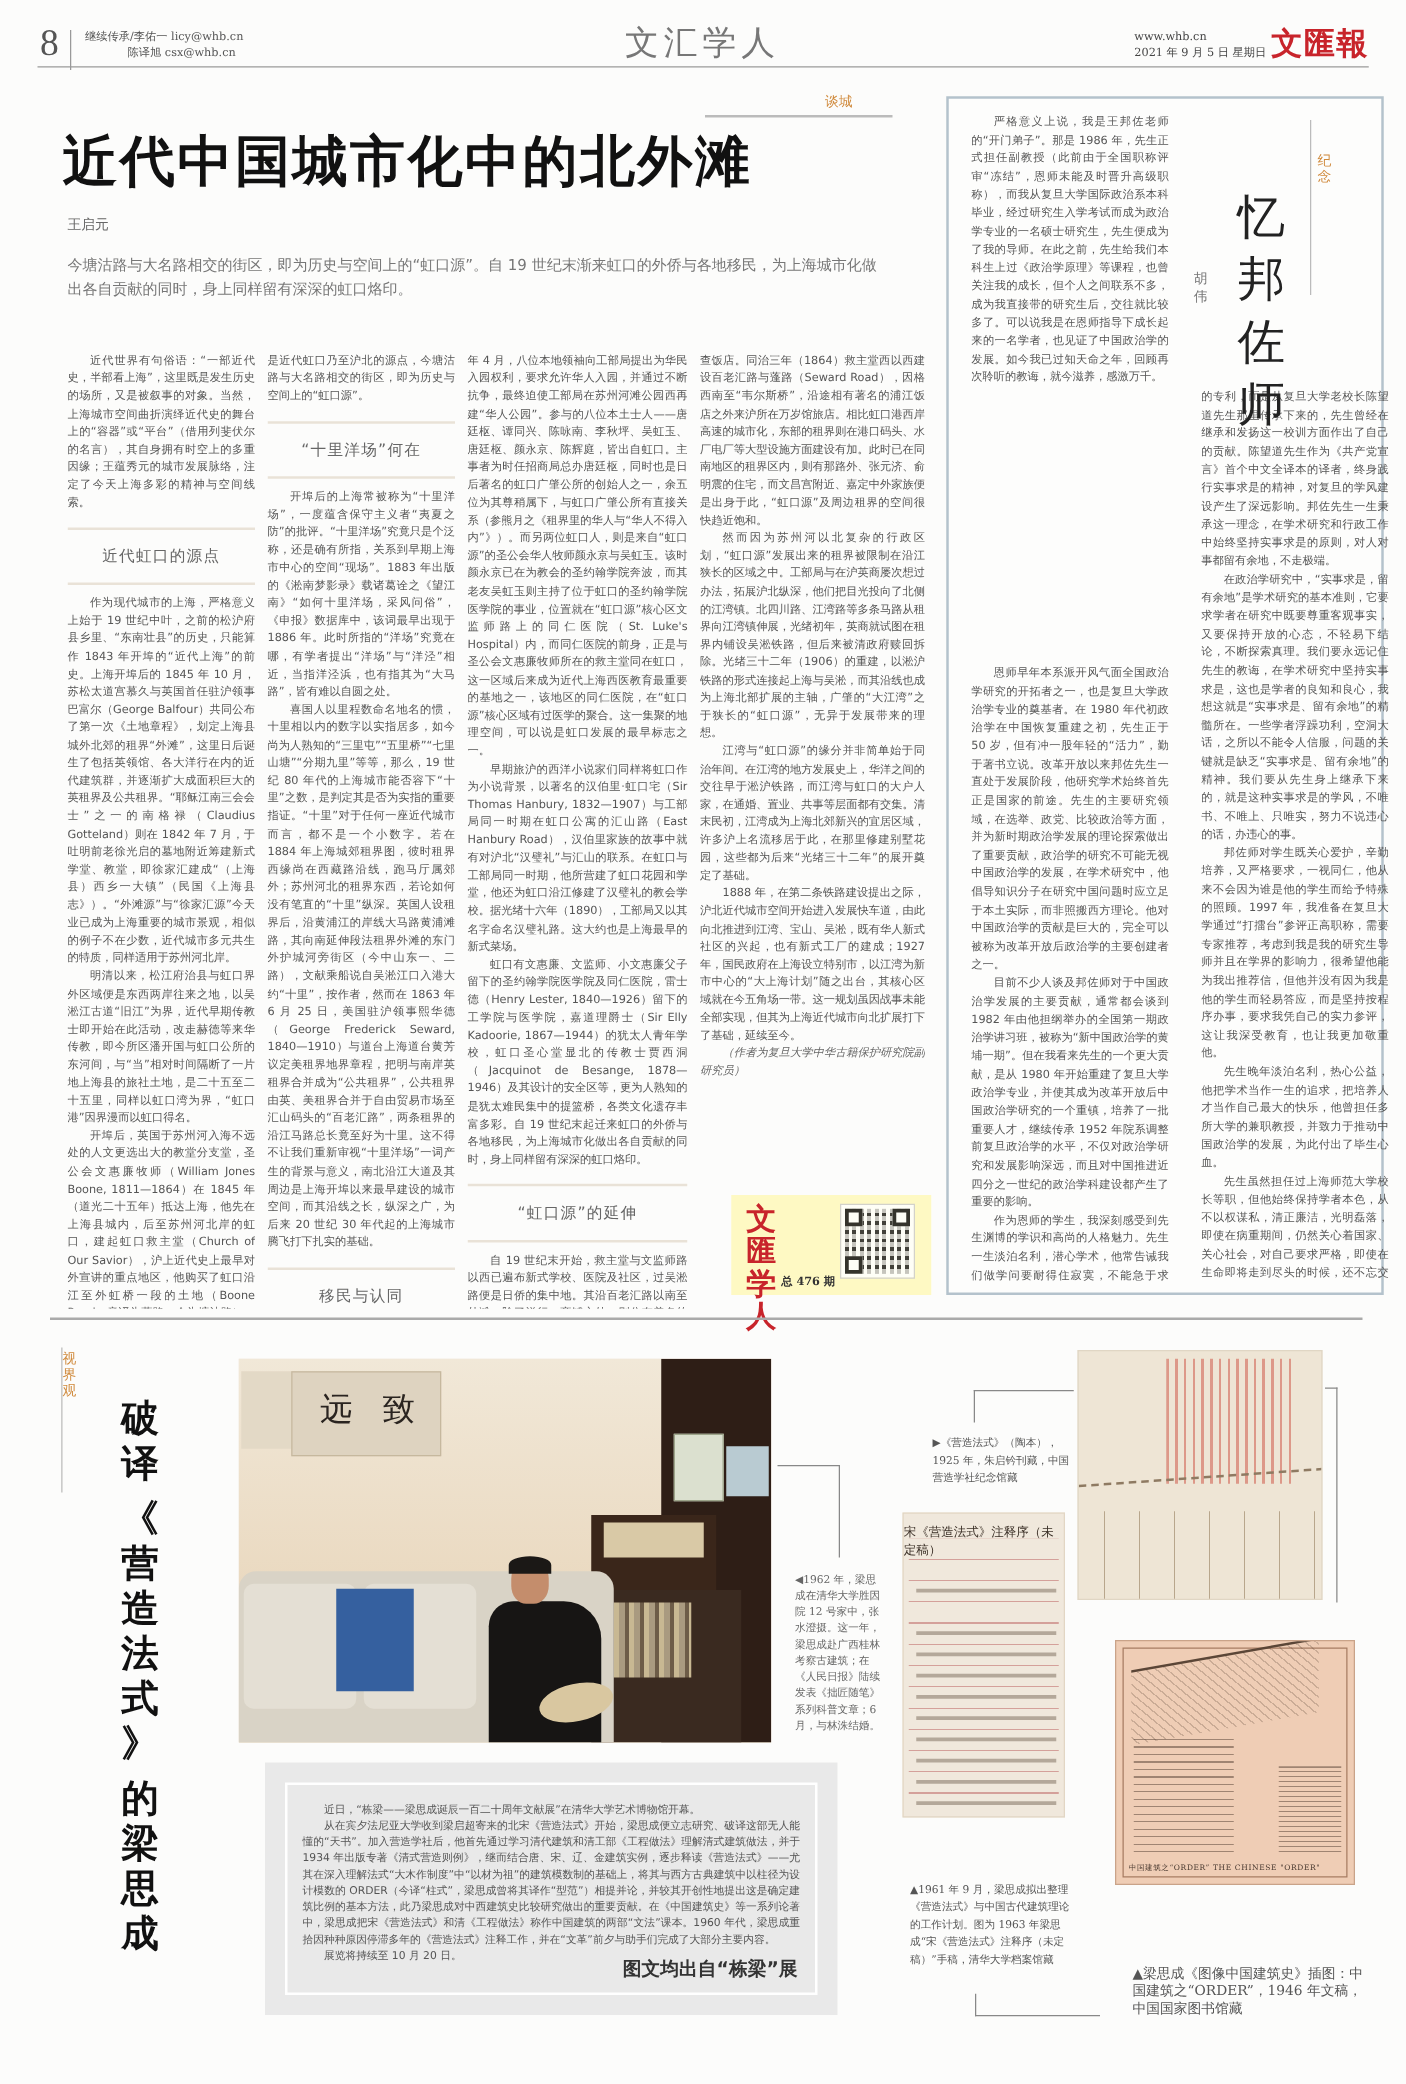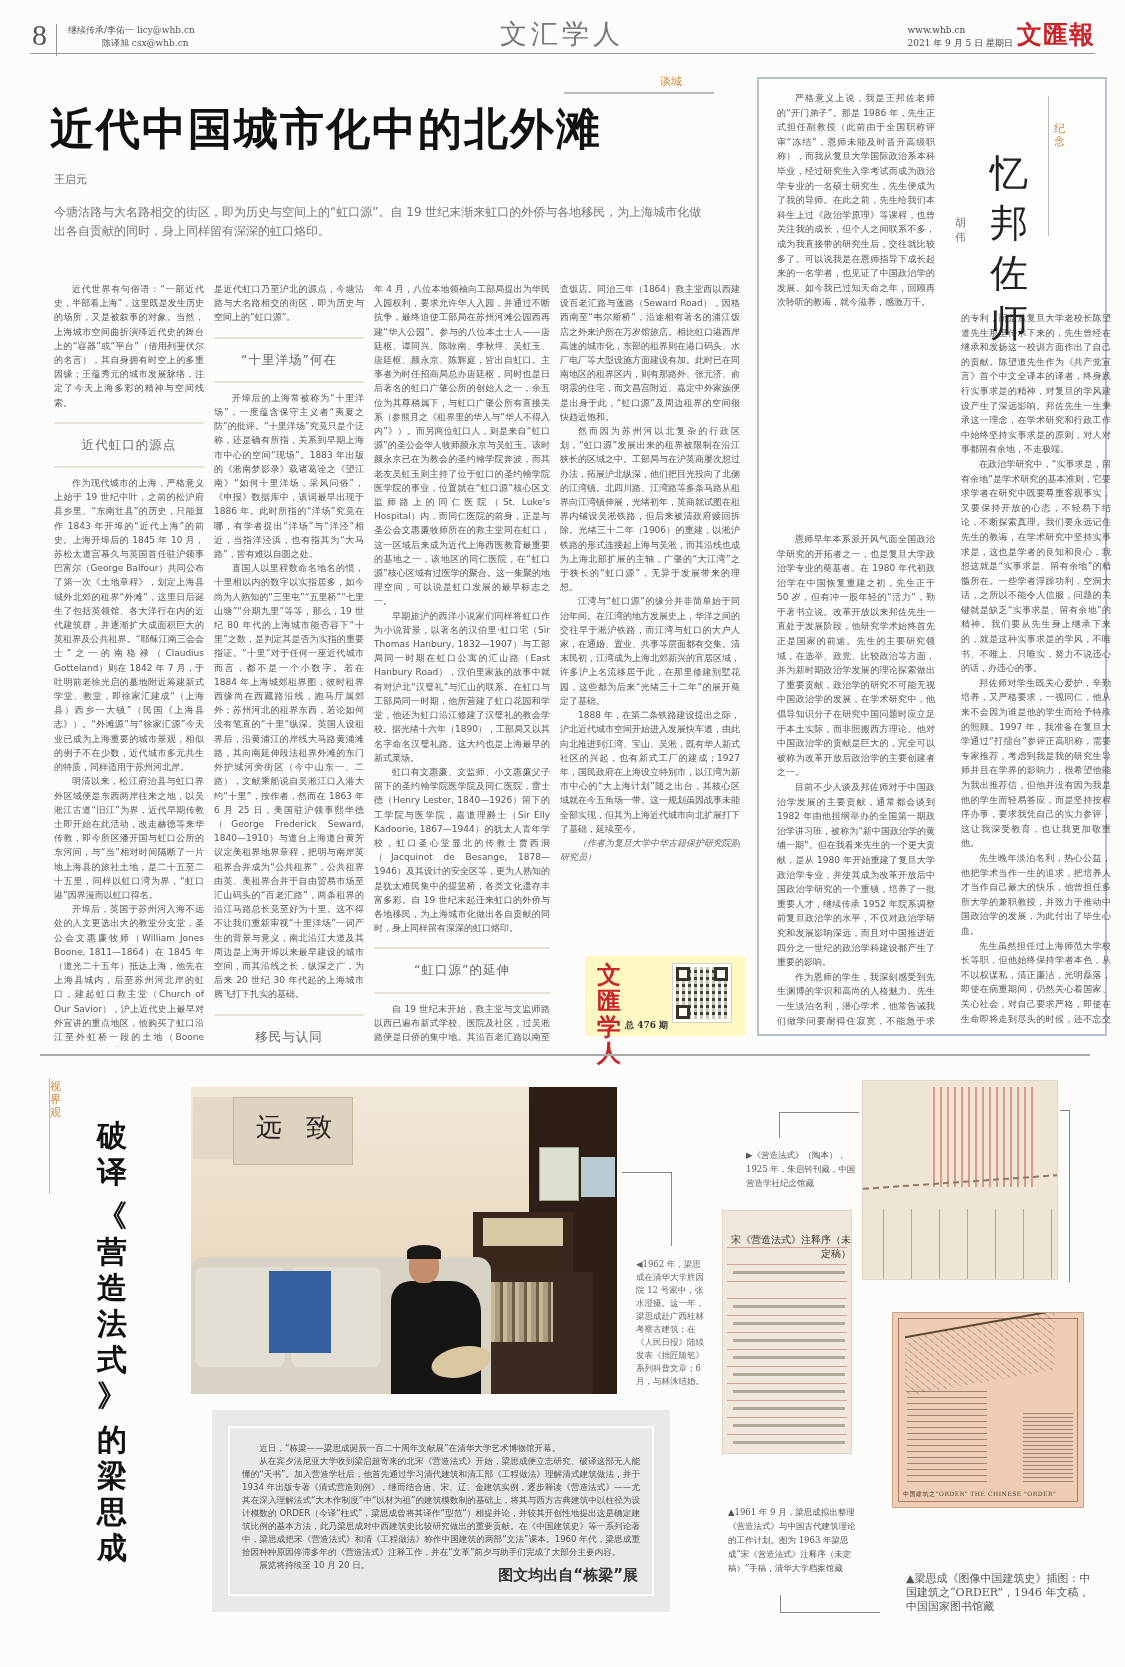--- a/index.html
+++ b/index.html
@@ -87,21 +87,21 @@
   .cap2-line { position: absolute; left: 779px; top: 1112px; width: 80px; height: 26px; border-top: 1.5px solid #888; border-left: 1.5px solid #888; }
   .cap2 { position: absolute; left: 746px; top: 1148px; width: 110px; font-size: 8.5px; line-height: 14px; color: #555; }
   .scroll-img { position: absolute; left: 862px; top: 1080px; width: 196px; height: 200px; background: #eee5d5; overflow: hidden; border: 1px solid #e0d6c4; }
   .scroll-img .redtext { position: absolute; left: 70px; top: 6px; width: 100px; height: 100px; background: repeating-linear-gradient(90deg, #cf5a4b 0 2px, transparent 2px 7px); opacity: .55; }
   .scroll-img .roof { position: absolute; left: 0; top: 100px; width: 196px; height: 24px; border-top: 2px dashed #8e7a62; transform: skewY(-4deg); }
   .scroll-img .cols { position: absolute; left: 20px; top: 128px; width: 170px; height: 72px; background: repeating-linear-gradient(90deg, #b8a68c 0 1px, transparent 1px 28px); }
   .frame-r { position: absolute; left: 1060px; top: 1110px; width: 10px; height: 172px; border-top: 1.5px solid #888; border-right: 1.5px solid #888; }
 
   .manuscript { position: absolute; left: 722px; top: 1210px; width: 130px; height: 244px; background: #f0e8dc; border: 1px solid #e2d6c4; overflow: hidden; }
   .manuscript::before { content:""; position:absolute; inset: 20px 4px 6px 4px; background: repeating-linear-gradient(180deg, transparent 0 16px, #d4a09a 16px 17px); }
-  .ms-head { position: absolute; left: 0; top: 22px; width: 100%; text-align: right; font-size: 10px; color: #3a2f26; }
+  .ms-head { position: absolute; left: 0; top: 8px; width: 100%; text-align: left; font-size: 10px; color: #3a2f26; }
   .ms-scrawl { position: absolute; left: 10px; width: 112px; height: 3px; background: #6b5a4a; opacity: .45; }
   .cap3 { position: absolute; left: 728px; top: 1505px; width: 130px; font-size: 8.5px; line-height: 14px; color: #555; }
   .cap3-line { position: absolute; left: 780px; top: 1595px; width: 100px; height: 18px; border-left: 1.5px solid #888; border-bottom: 1.5px solid #888; }
 
   .order-img { position: absolute; left: 892px; top: 1312px; width: 192px; height: 196px; background: #efcdb5; border: 1px solid #c9a389; overflow: hidden; }
   .order-img .inner { position: absolute; inset: 5px; border: 1px solid #a77c63; }
   .order-img .bracket { position: absolute; left: 12px; top: 10px; width: 150px; height: 60px; border-top: 2px solid #5b4637; transform: skewY(-10deg); background: repeating-linear-gradient(45deg, transparent 0 4px, rgba(91,70,55,.25) 4px 5px); }
   .order-img .legend { position: absolute; left: 14px; top: 78px; width: 80px; height: 96px; background: repeating-linear-gradient(180deg, rgba(80,60,48,.5) 0 1px, transparent 1px 6px); }
   .order-img .notes { position: absolute; left: 130px; top: 100px; width: 50px; height: 70px; background: repeating-linear-gradient(180deg, rgba(80,60,48,.5) 0 1px, transparent 1px 4px); }
   .order-img .foot { position: absolute; left: 10px; bottom: 8px; font-size: 6px; color: #4a3a30; letter-spacing: .5px; }

